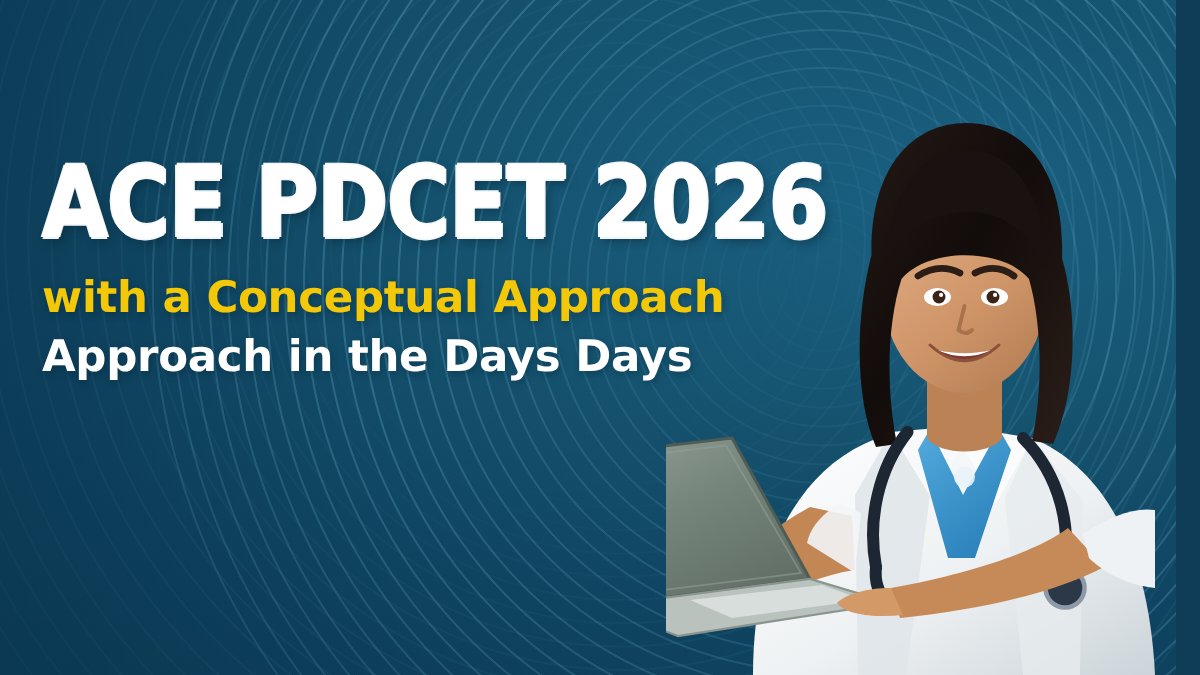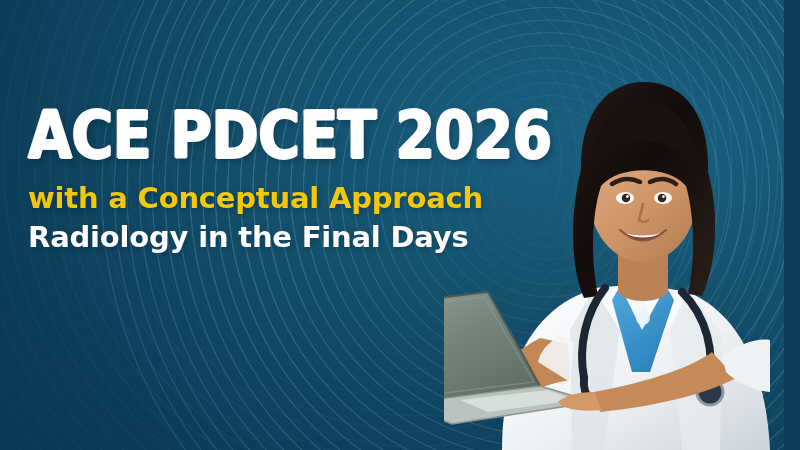--- a/index.html
+++ b/index.html
@@ -139,21 +139,21 @@
 <div id="banner">
 
   <div class="bg-base"></div>
   <div class="bg-rings"></div>
   <div class="bg-rings2"></div>
   <div class="bg-vignette"></div>
 
   <div class="copy">
     <h1 class="headline">ACE PDCET 2026</h1>
     <div class="sub1">with a Conceptual Approach</div>
-    <div class="sub2">Radiology in the Final Days</div>
+    <div class="sub2">Approach in the Days Days</div>
   </div>
 
   <div class="subject">
     <svg viewBox="0 0 340 450" xmlns="http://www.w3.org/2000/svg" aria-hidden="true">
       <defs>
         <linearGradient id="coatG" x1="0" y1="0" x2="1" y2="1">
           <stop offset="0%" stop-color="#ffffff"></stop>
           <stop offset="55%" stop-color="#eef1f3"></stop>
           <stop offset="100%" stop-color="#ccd4d9"></stop>
         </linearGradient>

